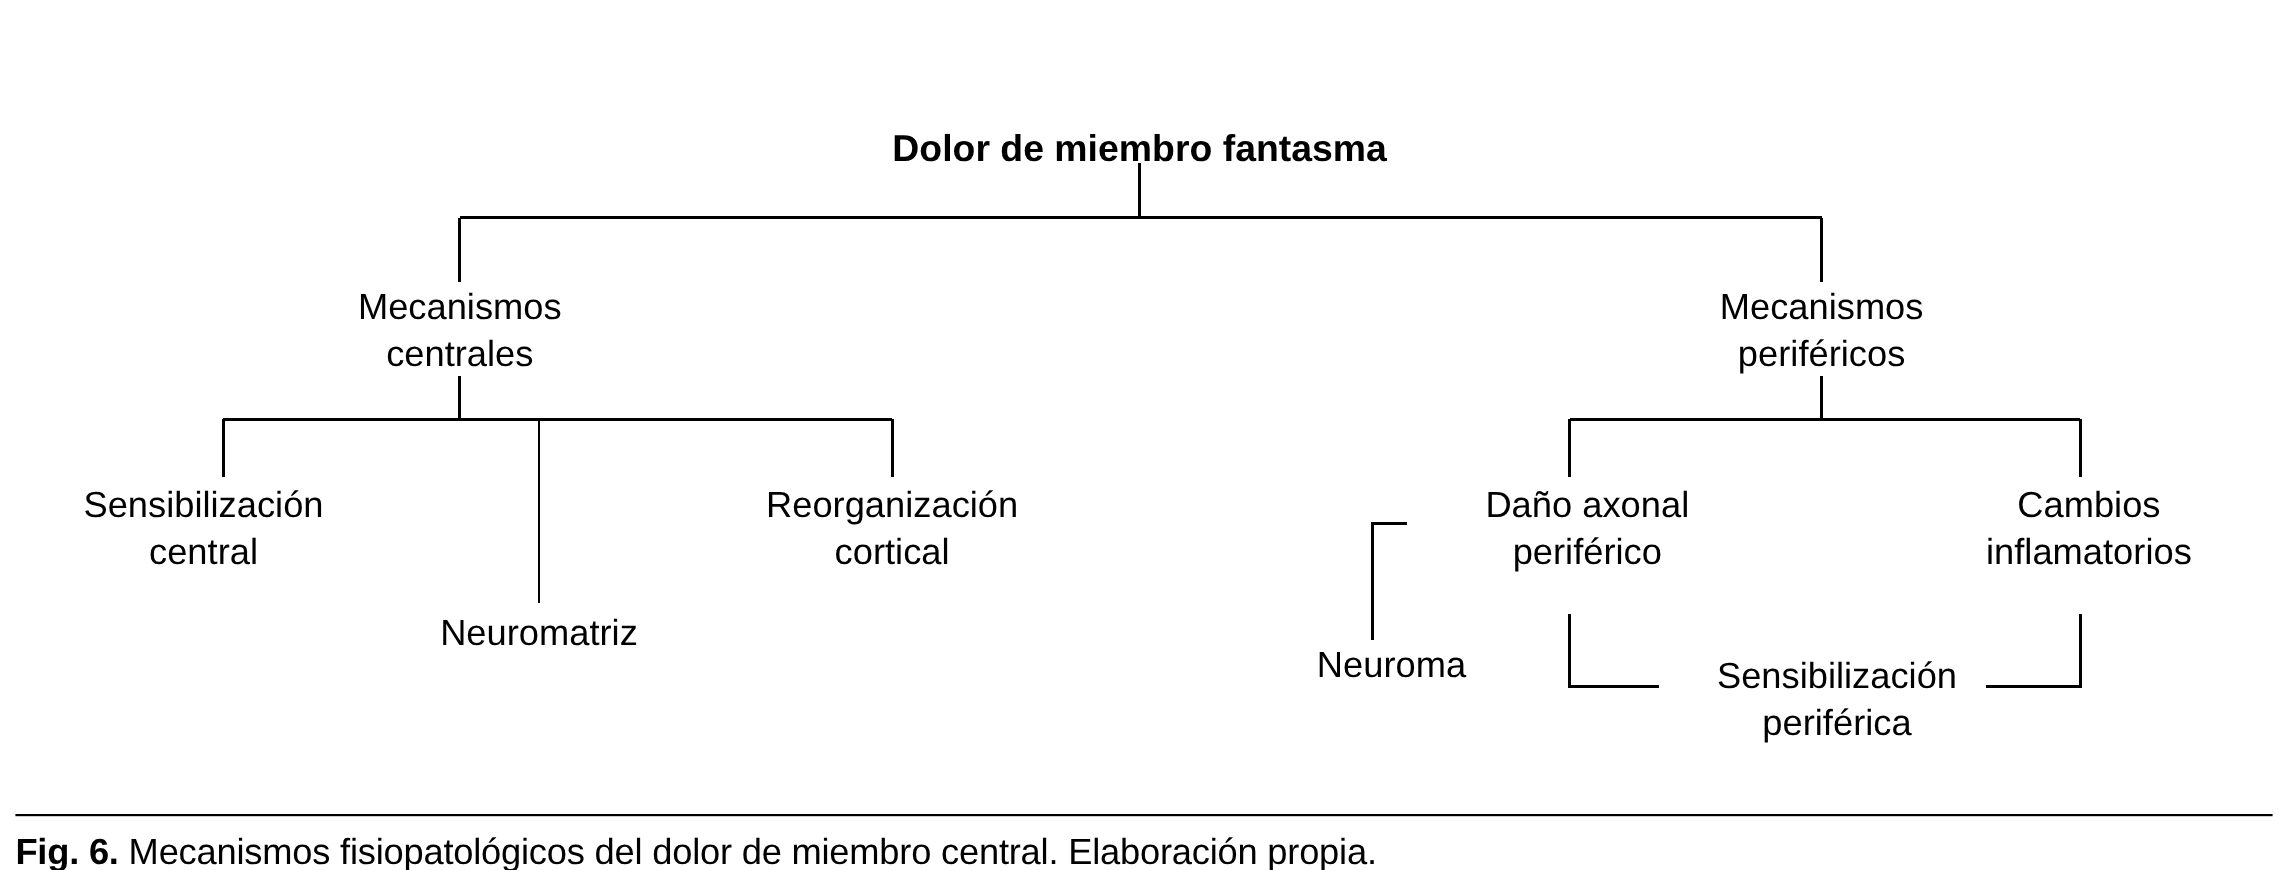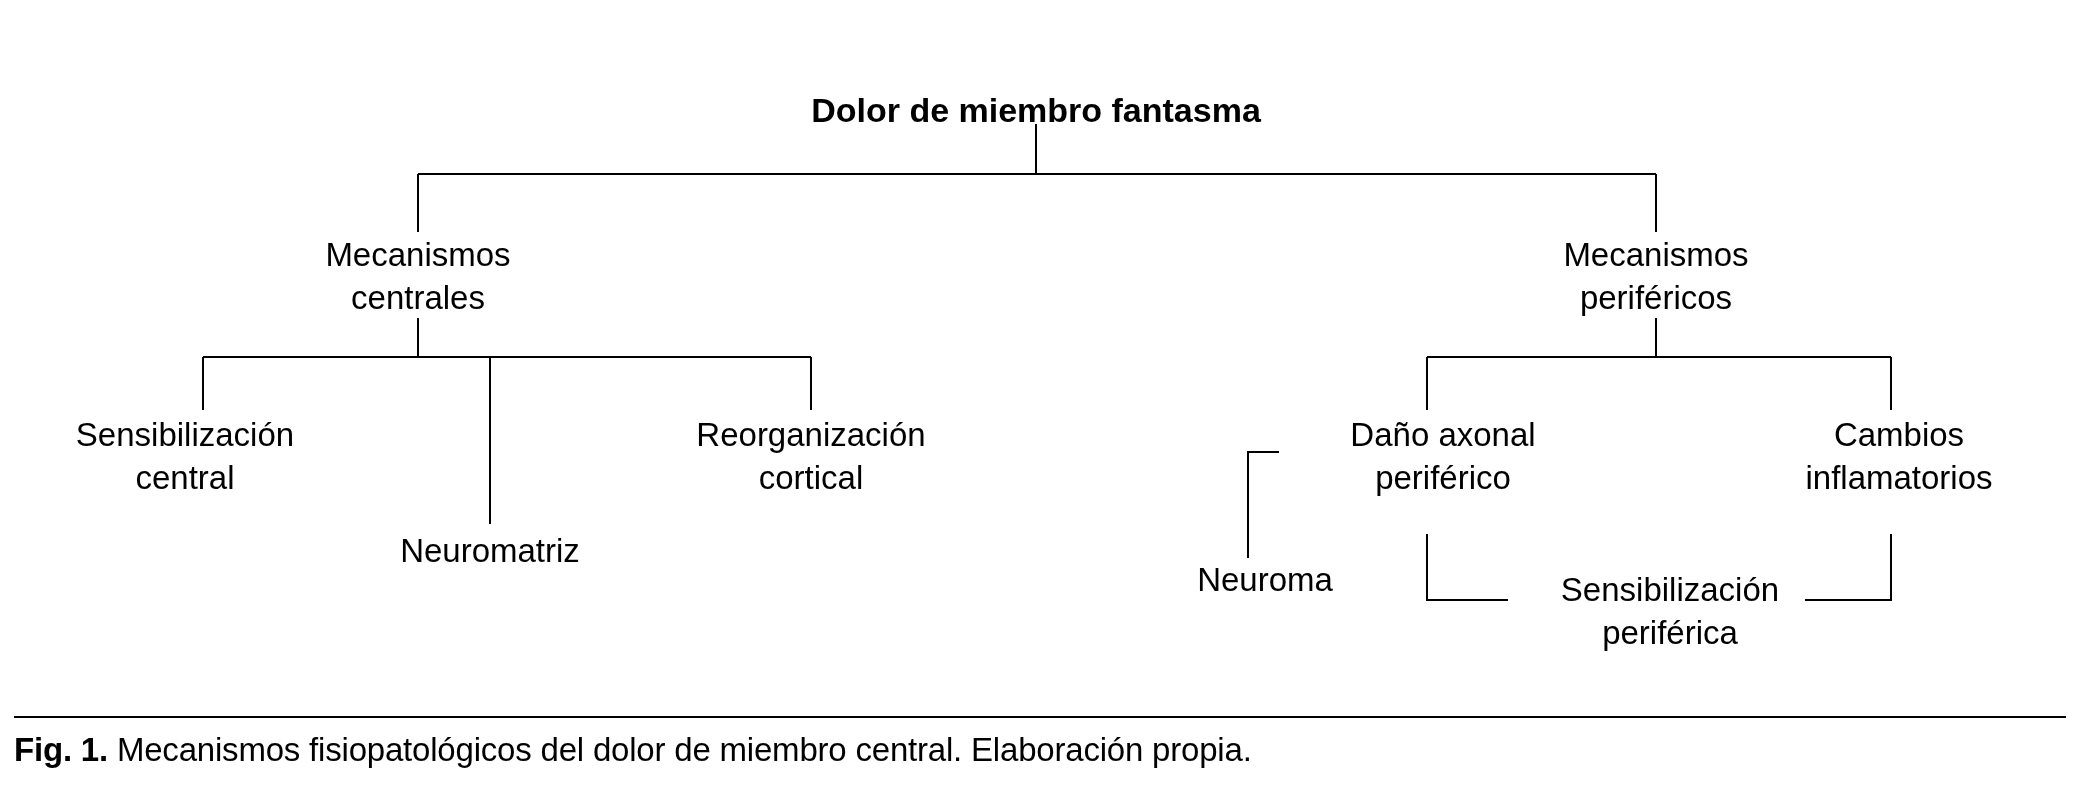--- a/index.html
+++ b/index.html
@@ -11,20 +11,21 @@
     width: 2080px;
     height: 791px;
     font-family: "Liberation Sans", sans-serif;
     color: #000000;
     overflow: hidden;
   }
   #figure-root {
     position: relative;
     width: 2080px;
     height: 759px;
+    margin-top: 24px;
   }
   #diagram-svg {
     position: absolute;
     left: 0;
     top: 0;
     width: 2080px;
     height: 715px;
     display: block;
   }
   .node-text {
@@ -150,15 +151,15 @@
 
     <g>
       <text class="node-text" x="1670" y="601" text-anchor="middle">Sensibilización</text>
       <text class="node-text" x="1670" y="644" text-anchor="middle">periférica</text>
     </g>
 
   </svg>
 
   <div id="caption-rule"></div>
 
-  <div id="caption"><span class="caption-label">Fig. 1.</span><span class="caption-body"> Mecanismos fisiopatológicos del dolor de miembro central. Elaboración propia.</span></div>
+  <div id="caption"><span class="caption-label">Fig. 6.</span><span class="caption-body"> Mecanismos fisiopatológicos del dolor de miembro central. Elaboración propia.</span></div>
 
 </div>
 
 </body></html>

